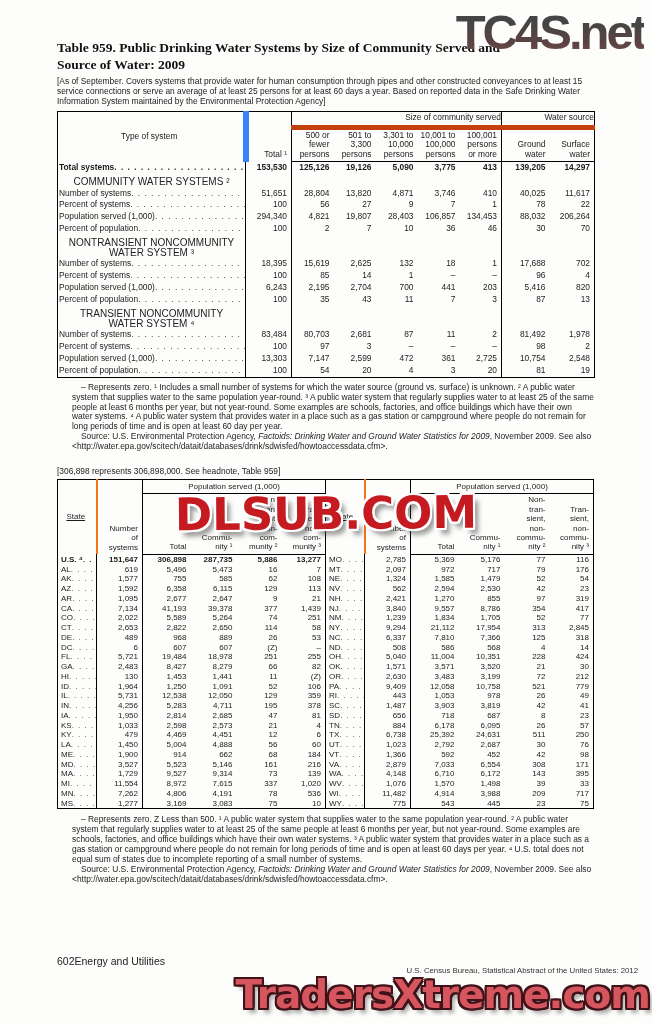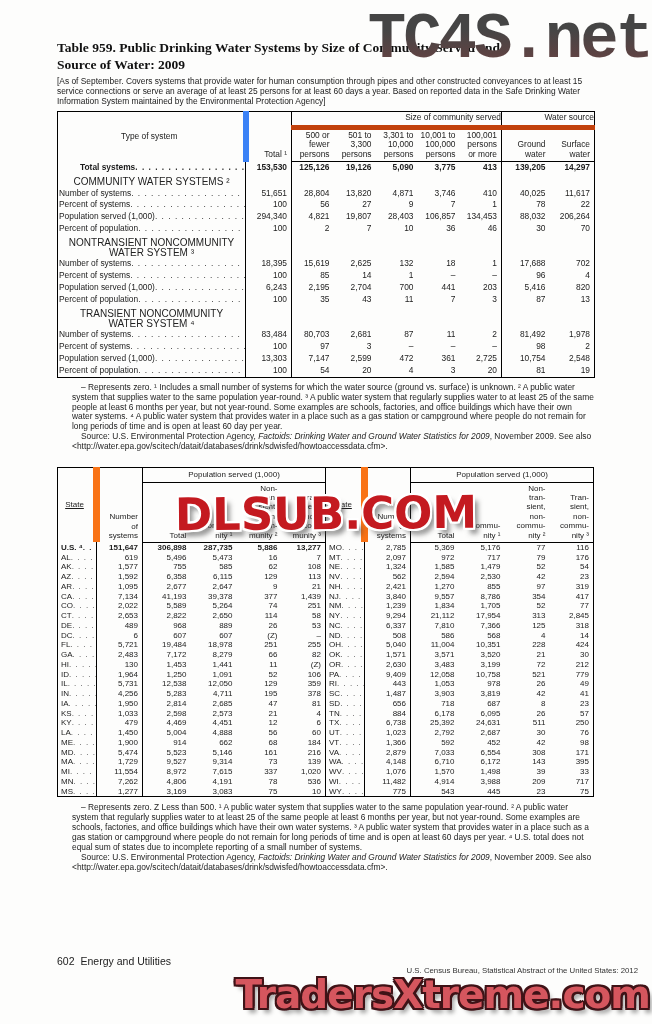--- a/index.html
+++ b/index.html
@@ -23,48 +23,48 @@
   .t959 th{font-size:8.4px;line-height:9.4px;vertical-align:bottom;padding:1px 4px 2px 2px;text-align:right;}
   .t959 thead tr:last-child th{border-bottom:1.5px solid #000;}
   .t959 .h-type{text-align:center;vertical-align:middle;border-right:6px solid #3b82f6;}
   .t959 .h-tot{border-right:1px solid #000;}
   .t959 .h-grp{text-align:right;vertical-align:middle;border-bottom:5px solid #c2410c;padding:1px 0 2px 0;}
   .t959 .gvr{border-right:1px solid #000;}
   .t959 td{font-size:8.4px;line-height:11.9px;vertical-align:bottom;}
   .t959 .lab{padding-left:1px;}
   .t959 .lab-b{border-right:1px solid #000;}
   .t959 .ind .lt{padding-left:0;}
-  .t959 .toti .lt{padding-left:21px;}
+  .t959 .toti .lt{padding-left:0;}
   .t959 .c0,.t959 .c5{border-right:1px solid #000;}
   .t959 .sec{text-align:center;font-size:10px;line-height:9.6px;padding:3px 2px 1px 2px;color:#222;}
   .t959 .lt{white-space:nowrap;}
   
   .t960{border:1px solid #000;border-bottom:1.5px solid #000;margin-bottom:6px;}
   .t960 th{font-size:8px;line-height:9.4px;vertical-align:bottom;padding:1px 4px 2px 2px;text-align:right;}
   .t960 thead tr:last-child th{border-bottom:1.5px solid #000;}
-  .t960 .h-state{text-align:center;vertical-align:middle;border-right:7px solid #f97316;text-decoration:underline;}
+  .t960 .h-state{text-align:center;vertical-align:middle;border-right:2px solid #f97316;text-decoration:underline;}
   .t960 .h-num{border-right:1px solid #000;}
   .t960 .h-grp{text-align:center;vertical-align:middle;border-bottom:1px solid #000;padding:2px 0;}
   .t960 .dv{border-right:1px solid #000;}
   .t960 td{font-size:8px;line-height:9.75px;vertical-align:bottom;}
   .t960 .st{border-right:1px solid #000;padding-left:3px;margin-left:22px;}
   .t960 .num{font-size:8px;}
   .t960 .vr{border-right:1px solid #000;}
   
   .fnotes{font-size:8.4px;line-height:9.9px;margin:0 0 2px 15px;}
   .fnotes p{margin:0;text-indent:9px;}
   .fnotes .it{font-style:italic;}
   .gap14{height:13px;}
   
   .footer-left{position:absolute;left:57px;top:955px;font-size:10.5px;color:#222;}
-  .footer-left .pg{margin-right:6px;}
+  .footer-left .pg{margin-right:0;}
   .footer-right{position:absolute;right:14px;top:966px;font-size:7.8px;color:#333;}
   
-  .wm-top{position:absolute;top:4px;right:1px;font-family:Liberation Mono, monospace;
-      font-weight:bold;font-size:64px;letter-spacing:-3px;
+  .wm-top{position:absolute;top:4px;right:8px;font-family:Liberation Sans, sans-serif;
+      font-weight:bold;font-size:49px;letter-spacing:-3px;
       background:linear-gradient(#454545 35%,#5c4343 70%,#7d5050 95%);
       -webkit-background-clip:text;background-clip:text;color:#4a4242;-webkit-text-fill-color:transparent;
       z-index:5;}
   .wm-mid{position:absolute;top:487px;left:50%;transform:translateX(-50%) rotate(-0.5deg);
       font-family:"DejaVu Sans",sans-serif;font-weight:bold;font-size:45px;letter-spacing:0px;
       color:#c41a20;white-space:nowrap;z-index:5;
       text-shadow:-2px -2px 0 #fff,2px -2px 0 #fff,-2px 2px 0 #fff,2px 2px 0 #fff,
                   0 -2px 0 #fff,0 2px 0 #fff,-2px 0 0 #fff,2px 0 0 #fff,5px 6px 5px rgba(60,60,60,.55);}
   .wm-bot{position:absolute;top:972px;right:2px;font-family:"DejaVu Sans",sans-serif;
       font-weight:bold;font-size:39px;letter-spacing:-1px;color:#d5565e;white-space:nowrap;z-index:5;
@@ -371,20 +371,21 @@
       </tbody>
   </table>
 
   <div class="fnotes">
     <p>– Represents zero. ¹ Includes a small number of systems for which the water source (ground vs. surface) is unknown. ² A public water system that supplies water to the same population year-round. ³ A public water system that regularly supplies water to at least 25 of the same people at least 6 months per year, but not year-round. Some examples are schools, factories, and office buildings which have their own water systems. ⁴ A public water system that provides water in a place such as a gas station or campground where people do not remain for long periods of time and is open at least 60 day per year.</p>
     <p><span>Source: U.S. Environmental Protection Agency, </span><span class="it">Factoids: Drinking Water and Ground Water Statistics for 2009</span><span>, November 2009. See also &lt;http://water.epa.gov/scitech/datait/databases/drink/sdwisfed/howtoaccessdata.cfm&gt;.</span></p>
   </div>
 
   <div class="gap14"></div>
 
+  <p class="headnote" style="margin-bottom:2px">[306,898 represents 306,898,000. See headnote, Table 959]</p>
 
   <table class="t960">
     <colgroup>
       <col style="width:39px">
         <col style="width:46px">
         <col style="width:48px">
         <col style="width:46px">
         <col style="width:45px">
         <col style="width:44px">
       <col style="width:39px">
@@ -704,21 +705,21 @@
           <td class="num">424</td>
         </tr>
         <tr>
           <td class="st">
             <div class="flexcell">
               <span class="lt">GA</span>
               <span class="dots"></span>
             </div>
           </td>
           <td class="num vr">2,483</td>
-          <td class="num">7,172</td>
+          <td class="num">8,427</td>
           <td class="num">8,279</td>
           <td class="num">66</td>
           <td class="num vr">82</td>
           <td class="st">
             <div class="flexcell">
               <span class="lt">OK</span>
               <span class="dots"></span>
             </div>
           </td>
           <td class="num vr">1,571</td>
@@ -943,21 +944,21 @@
           <td class="num">42</td>
           <td class="num">98</td>
         </tr>
         <tr>
           <td class="st">
             <div class="flexcell">
               <span class="lt">MD</span>
               <span class="dots"></span>
             </div>
           </td>
-          <td class="num vr">5,474</td>
+          <td class="num vr">3,527</td>
           <td class="num">5,523</td>
           <td class="num">5,146</td>
           <td class="num">161</td>
           <td class="num vr">216</td>
           <td class="st">
             <div class="flexcell">
               <span class="lt">VA</span>
               <span class="dots"></span>
             </div>
           </td>

